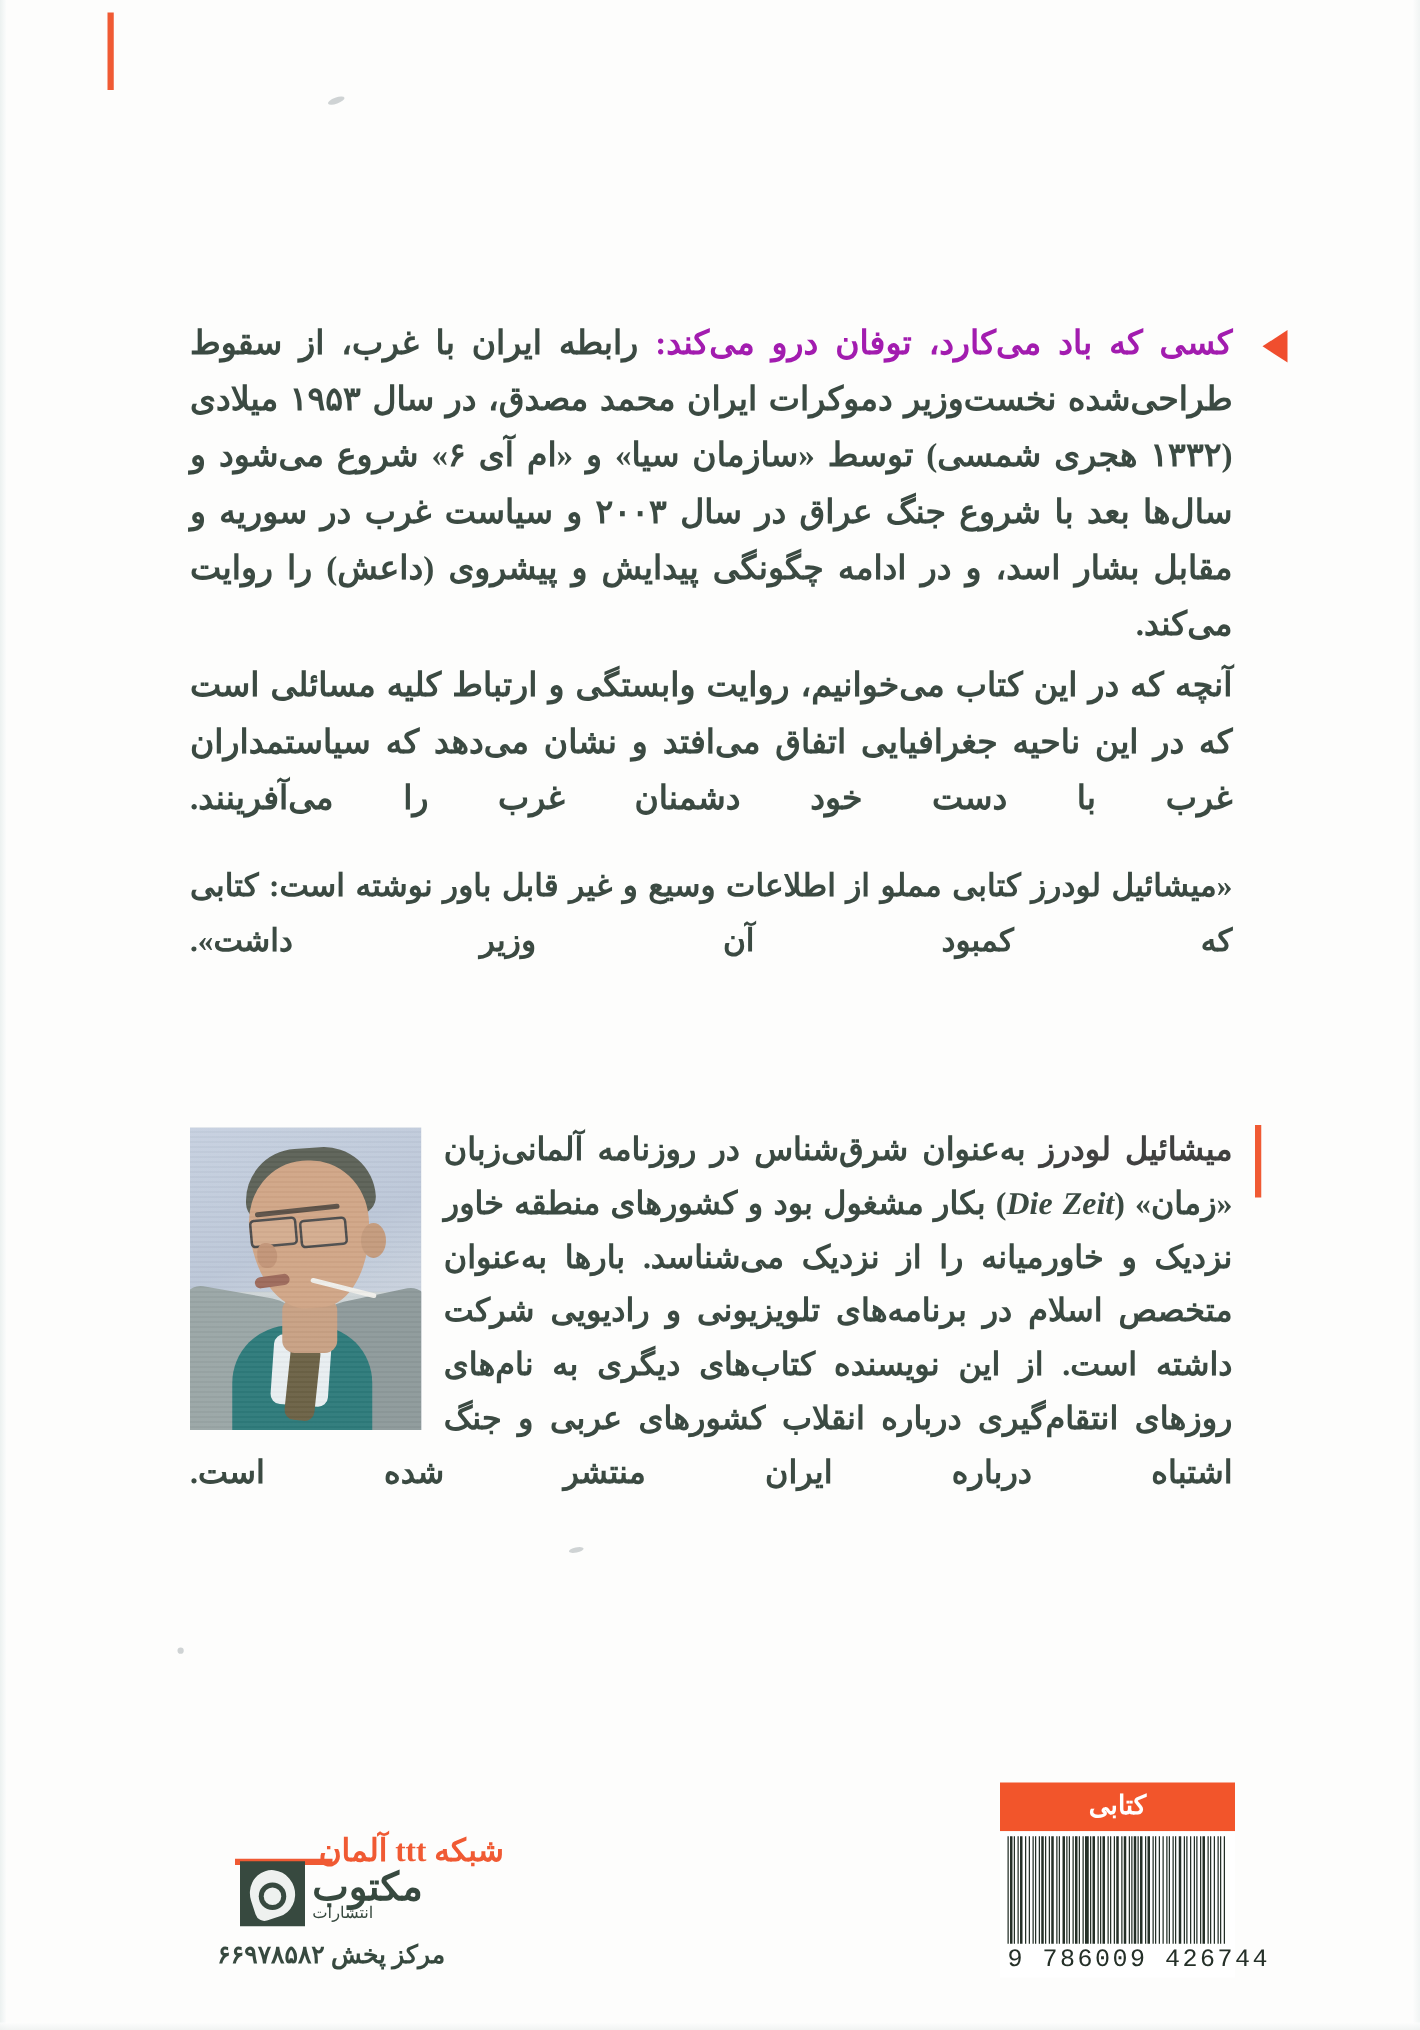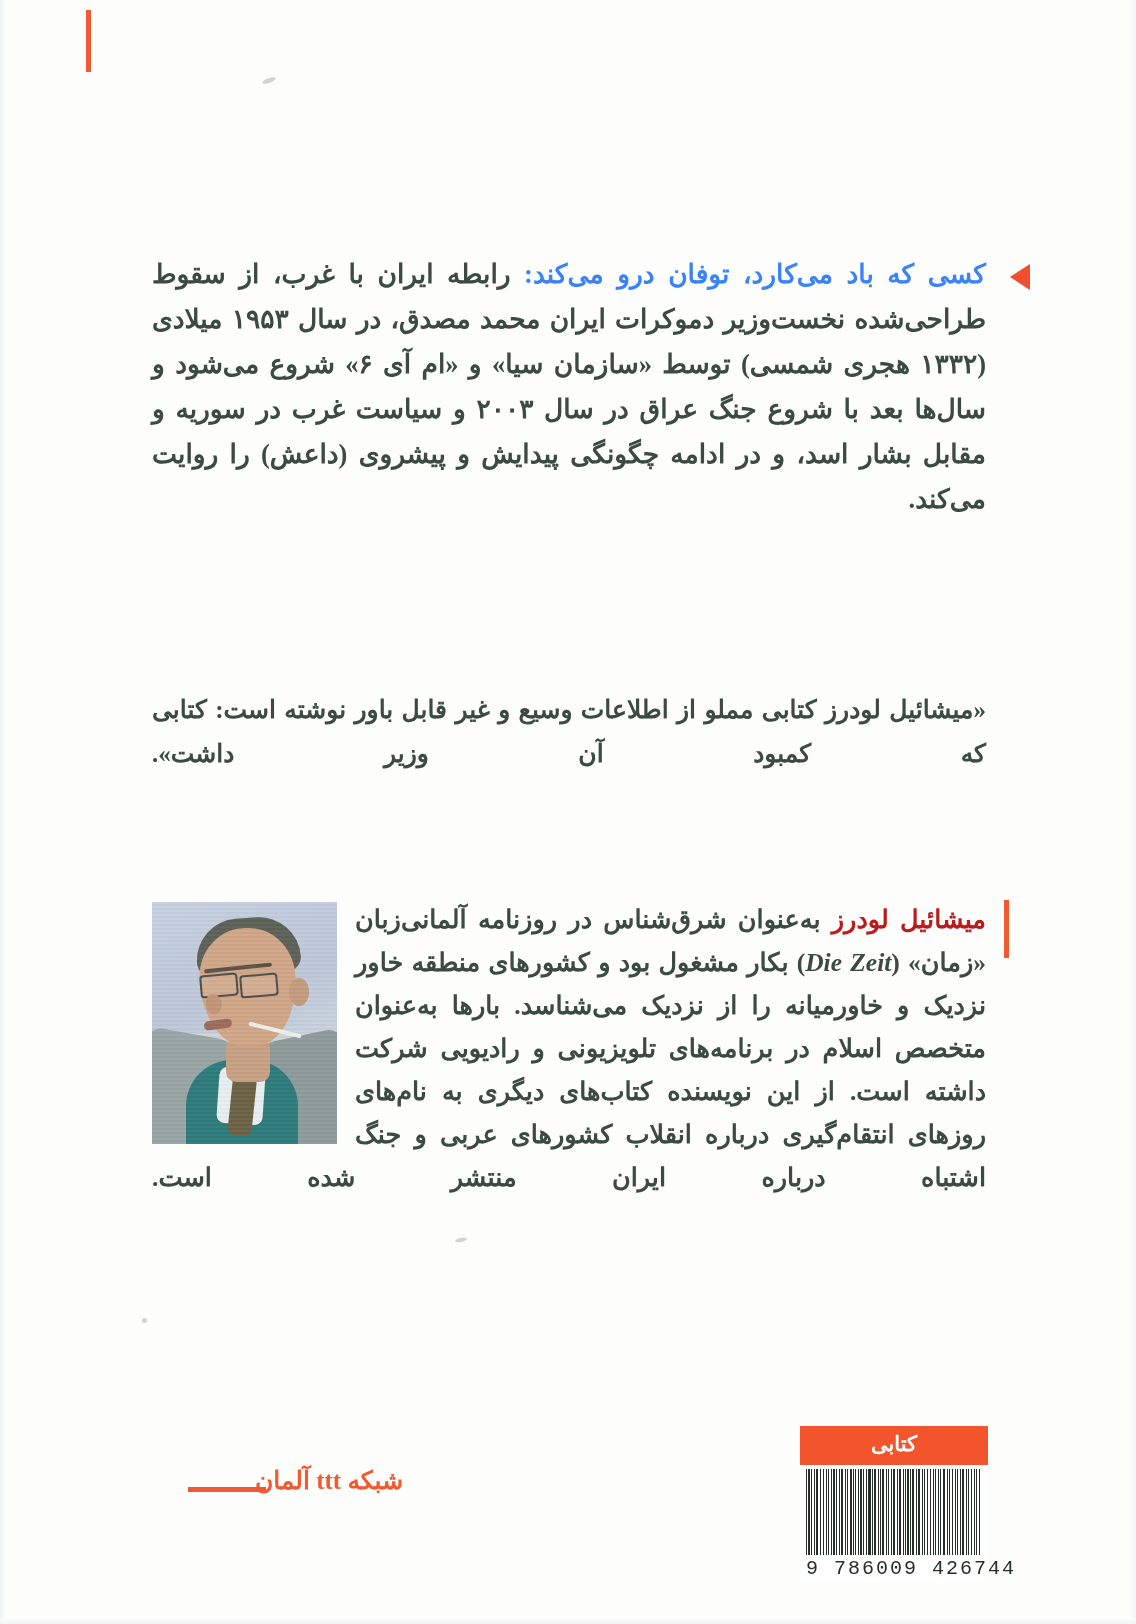--- a/index.html
+++ b/index.html
@@ -76,21 +76,21 @@
     line-height: 45px;
     color: #3b4a42;
     text-align: justify;
     text-align-last: justify;
     margin: 0 0 2px 0;
     font-weight: 600;
     letter-spacing: -0.1px;
   }
 
   .para .hl {
-    color: #3b82f6;
+    color: #a21caf;
     font-weight: 700;
   }
 
   .para-2 {
     margin-top: 4px;
   }
 
   
   .quote-block {
     position: absolute;
@@ -290,21 +290,21 @@
     font-family: "Liberation Serif", "DejaVu Serif", serif;
     font-size: 25.5px;
     line-height: 43px;
     color: #3b4a42;
     font-weight: 600;
     text-align: justify;
     text-align-last: justify;
     margin: 0;
   }
   .bio-text .name-hl {
-    color: #b91c1c;
+    color: #404040;
     font-weight: 700;
   }
   .bio-text .latin {
     font-family: "Liberation Serif", "DejaVu Serif", serif;
     direction: ltr;
     unicode-bidi: embed;
     font-style: italic;
   }
 
   
@@ -456,20 +456,21 @@
 
   <div class="speck s1"></div>
   <div class="speck s2"></div>
   <div class="speck s3"></div>
 
   <div class="desc-block">
     <div class="arrow-marker"></div>
 
     <p class="para"><span class="hl">کسی که باد می‌کارد، توفان درو می‌کند:</span><span> رابطه ایران با غرب، از سقوط طراحی‌شده نخست‌وزیر دموکرات ایران محمد مصدق، در سال ۱۹۵۳ میلادی (۱۳۳۲ هجری شمسی) توسط «سازمان سیا» و «ام آی ۶» شروع می‌شود و سال‌ها بعد با شروع جنگ عراق در سال ۲۰۰۳ و سیاست غرب در سوریه و مقابل بشار اسد، و در ادامه چگونگی پیدایش و پیشروی (داعش) را روایت می‌کند.</span></p>
 
+    <p class="para para-2">آنچه که در این کتاب می‌خوانیم، روایت وابستگی و ارتباط کلیه مسائلی است که در این ناحیه جغرافیایی اتفاق می‌افتد و نشان می‌دهد که سیاستمداران غرب با دست خود دشمنان غرب را می‌آفرینند.</p>
   </div>
 
   <div class="quote-block">
     <p class="quote-text">«میشائیل لودرز کتابی مملو از اطلاعات وسیع و غیر قابل باور نوشته است: کتابی که کمبود آن وزیر داشت».</p>
 
     <div class="quote-source-row">
       <div class="quote-rule"></div>
       <div class="quote-source">شبکه ttt آلمان</div>
     </div>
   </div>
@@ -494,20 +495,34 @@
       <div class="ph-glass-r"></div>
       <div class="ph-nose"></div>
       <div class="ph-mouth"></div>
       <div class="ph-mic"></div>
       <div class="ph-grain"></div>
     </div>
 
     <p class="bio-text"><span class="name-hl">میشائیل لودرز</span><span> به‌عنوان شرق‌شناس در روزنامه آلمانی‌زبان «زمان» (</span><span class="latin">Die Zeit</span><span>) بکار مشغول بود و کشورهای منطقه خاور نزدیک و خاورمیانه را از نزدیک می‌شناسد. بارها به‌عنوان متخصص اسلام در برنامه‌های تلویزیونی و رادیویی شرکت داشته است. از این نویسنده کتاب‌های دیگری به نام‌های روزهای انتقام‌گیری درباره انقلاب کشورهای عربی و جنگ اشتباه درباره ایران منتشر شده است.</span></p>
   </div>
 
+  <div class="publisher">
+    <div class="pub-logo-row">
+      <div class="pub-mark">
+        <div class="swirl-outer"></div>
+        <div class="swirl-inner"></div>
+        <div class="swirl-dot"></div>
+      </div>
+      <div class="pub-wordmark">
+        <div class="pub-name">مکتوب</div>
+        <div class="pub-sub">انتشارات</div>
+      </div>
+    </div>
+    <div class="pub-dist">مرکز پخش ۶۶۹۷۸۵۸۲</div>
+  </div>
 
   <div class="barcode-area">
     <div class="category-badge">کتابی</div>
     <div class="barcode-box">
       <div class="bars" id="bars">
           <div class="b" style="width: 3px;"></div>
           <div class="b" style="width: 2px;"></div>
           <div class="b" style="width: 1px;"></div>
           <div class="b" style="width: 3px;"></div>
           <div class="b" style="width: 1px;"></div>

